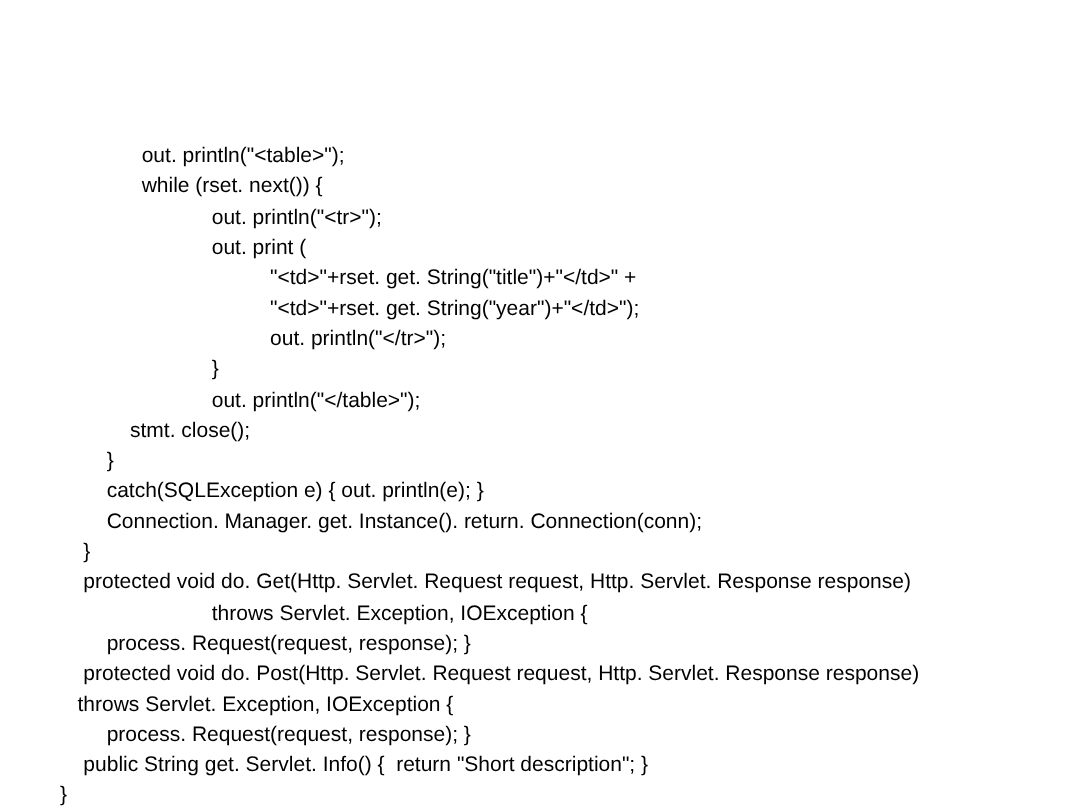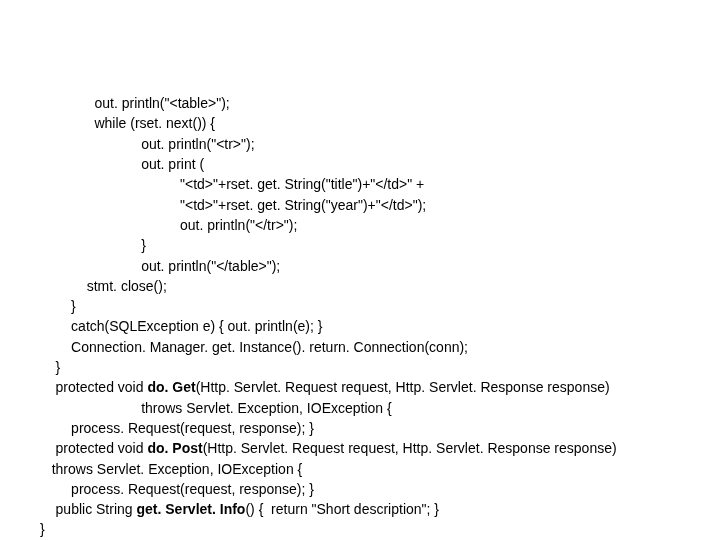--- a/index.html
+++ b/index.html
@@ -11,21 +11,21 @@
   }
   body {
     font-family: "Tahoma", "Verdana", Arial, sans-serif;
     font-size: 14px;
     color: #000000;
     line-height: 1.45;
     white-space: pre;
     padding: 12px 0 0 40px;
   }
   .bold {
-    font-weight: bold;
+    font-weight: normal;
   }
 </style>
 </head>
 <body>
 
 
 
 <div id="code-block"><div>              out. println("&lt;table&gt;"); </div><div>              while (rset. next()) {</div><div>                          out. println("&lt;tr&gt;"); </div><div>                          out. print (</div><div>                                    "&lt;td&gt;"+rset. get. String("title")+"&lt;/td&gt;" +</div><div>                                    "&lt;td&gt;"+rset. get. String("year")+"&lt;/td&gt;"); </div><div>                                    out. println("&lt;/tr&gt;"); </div><div>                          }</div><div>                          out. println("&lt;/table&gt;"); </div><div>            stmt. close();</div><div>        }</div><div>        catch(SQLException e) { out. println(e); }</div><div>        Connection. Manager. get. Instance(). return. Connection(conn);</div><div>    }</div><div><span>    protected void </span><span class="bold">do. Get</span><span>(Http. Servlet. Request request, Http. Servlet. Response response)</span></div><div>                          throws Servlet. Exception, IOException {</div><div>        process. Request(request, response); }</div><div><span>    protected void </span><span class="bold">do. Post</span><span>(Http. Servlet. Request request, Http. Servlet. Response response)</span></div><div>   throws Servlet. Exception, IOException {</div><div>        process. Request(request, response); }</div><div><span>    public String </span><span class="bold">get. Servlet. Info</span><span>() {  return "Short description"; }</span></div><div>}</div></div>
 
 

